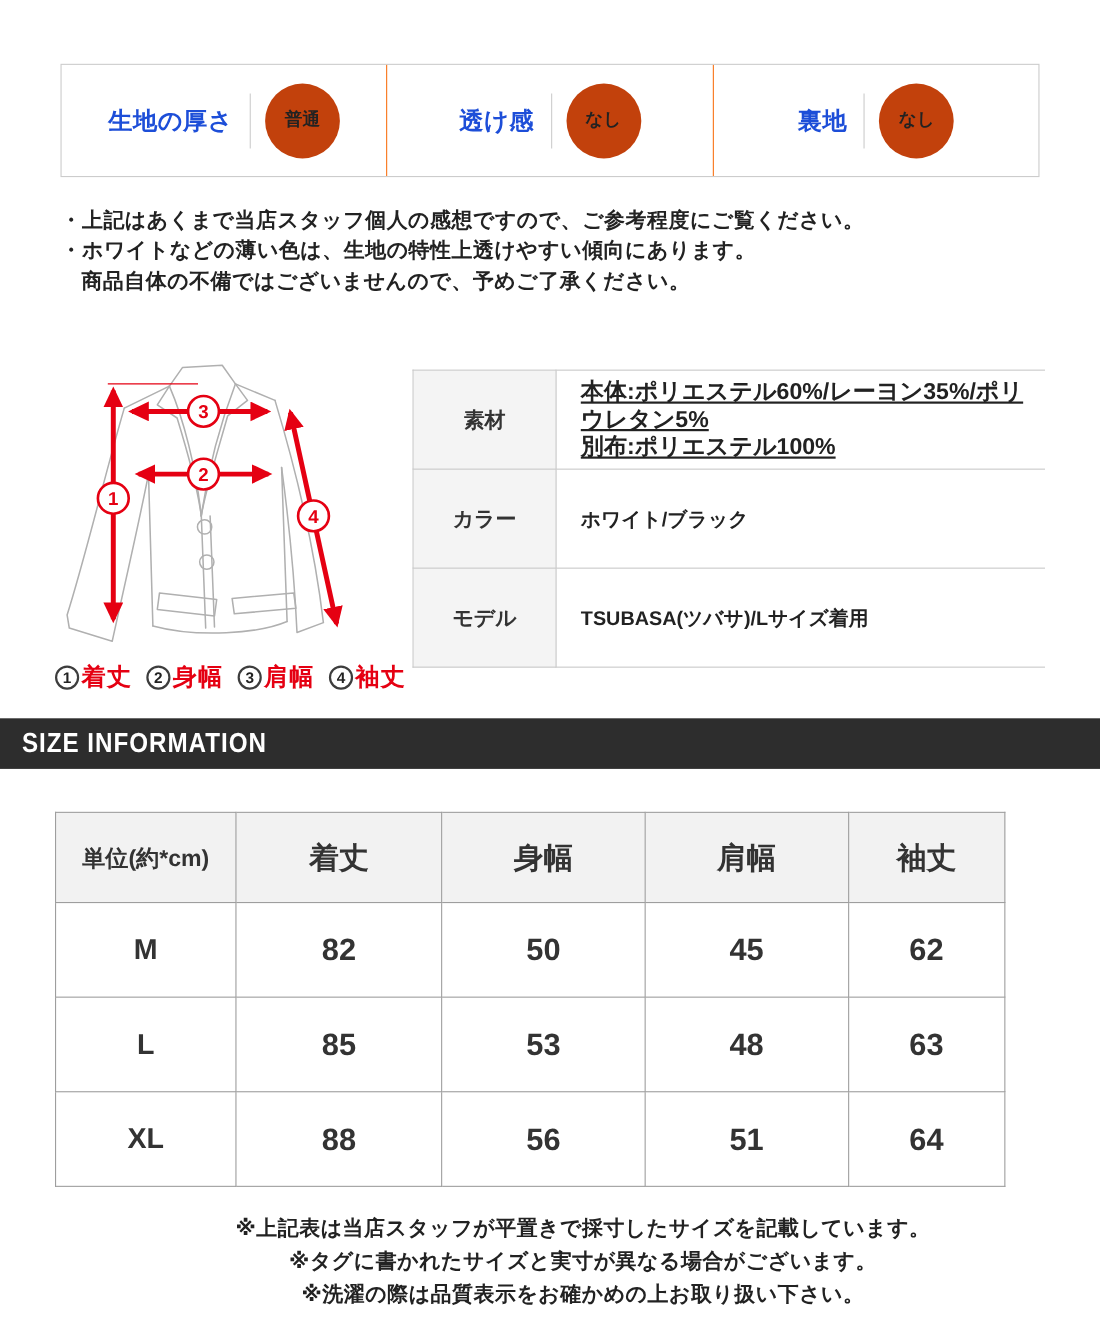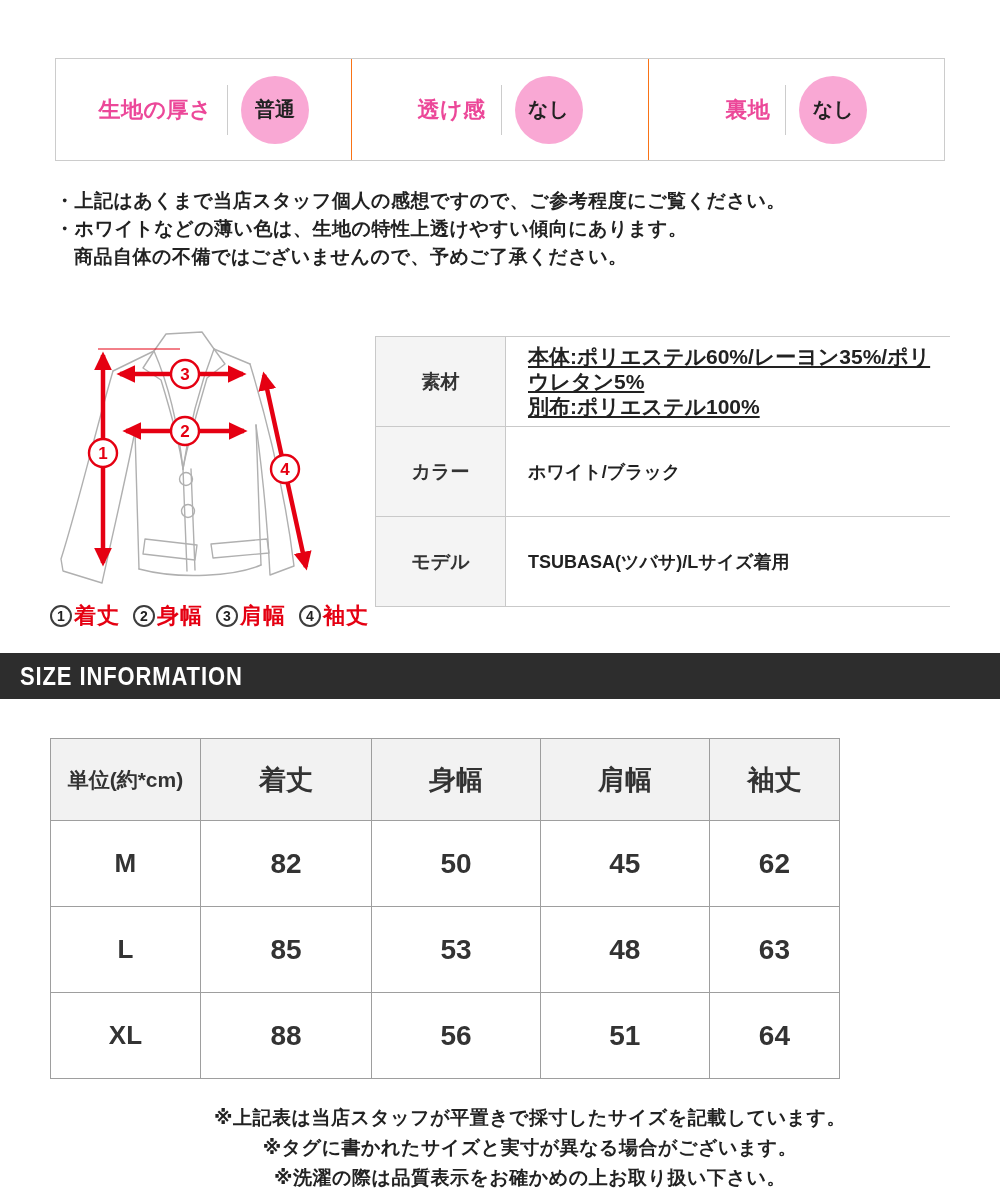--- a/index.html
+++ b/index.html
@@ -18,27 +18,27 @@
     border:1px solid #ccc;
     display:flex;
   }
   .attr-item {
     flex:1;
     display:flex;
     align-items:center;
     justify-content:center;
   }
   .attr-item + .attr-item { border-left:1px solid #f97316; }
-  .attr-label { font-size:22px; color:#ec4899; letter-spacing:0.5px; }
+  .attr-label { font-size:22px; color:#1d4ed8; letter-spacing:0.5px; }
   .attr-divider { width:1px; height:50px; background:#ccc; margin:0 13px 0 15px; }
   .attr-badge {
     width:68px; height:68px; border-radius:50%;
-    background:#f9a8d4;
+    background:#c2410c;
     display:flex; align-items:center; justify-content:center;
-    font-size:20px; color:#222;
+    font-size:16px; color:#222;
   }
 
   
   .notes { margin:26px 0 0 55px; }
   .notes .note-line { font-size:19px; line-height:28px; color:#222; letter-spacing:0.5px; }
   .notes .indent { padding-left:19px; }
   .bottom-notes { margin:24px 0 0 60px;text-align:center; }
   .bottom-notes .note-line { line-height:30px; }
 
   
@@ -100,21 +100,21 @@
     font-size:25px;
     letter-spacing:1px;
     transform:scaleX(0.88);
     transform-origin:left center;
     white-space:nowrap;
   }
 
   
   .size-table {
     border-collapse:collapse;
-    width:790px;
+    width:864px;
     margin:39px 50px 0 50px;
     table-layout:fixed;
   }
   .size-table th, .size-table td {
     border:1px solid #9e9e9e;
     text-align:center;
     vertical-align:middle;
     color:#333;
   }
   .size-table thead th { background:#f2f2f2; height:82px; font-size:27px; }

